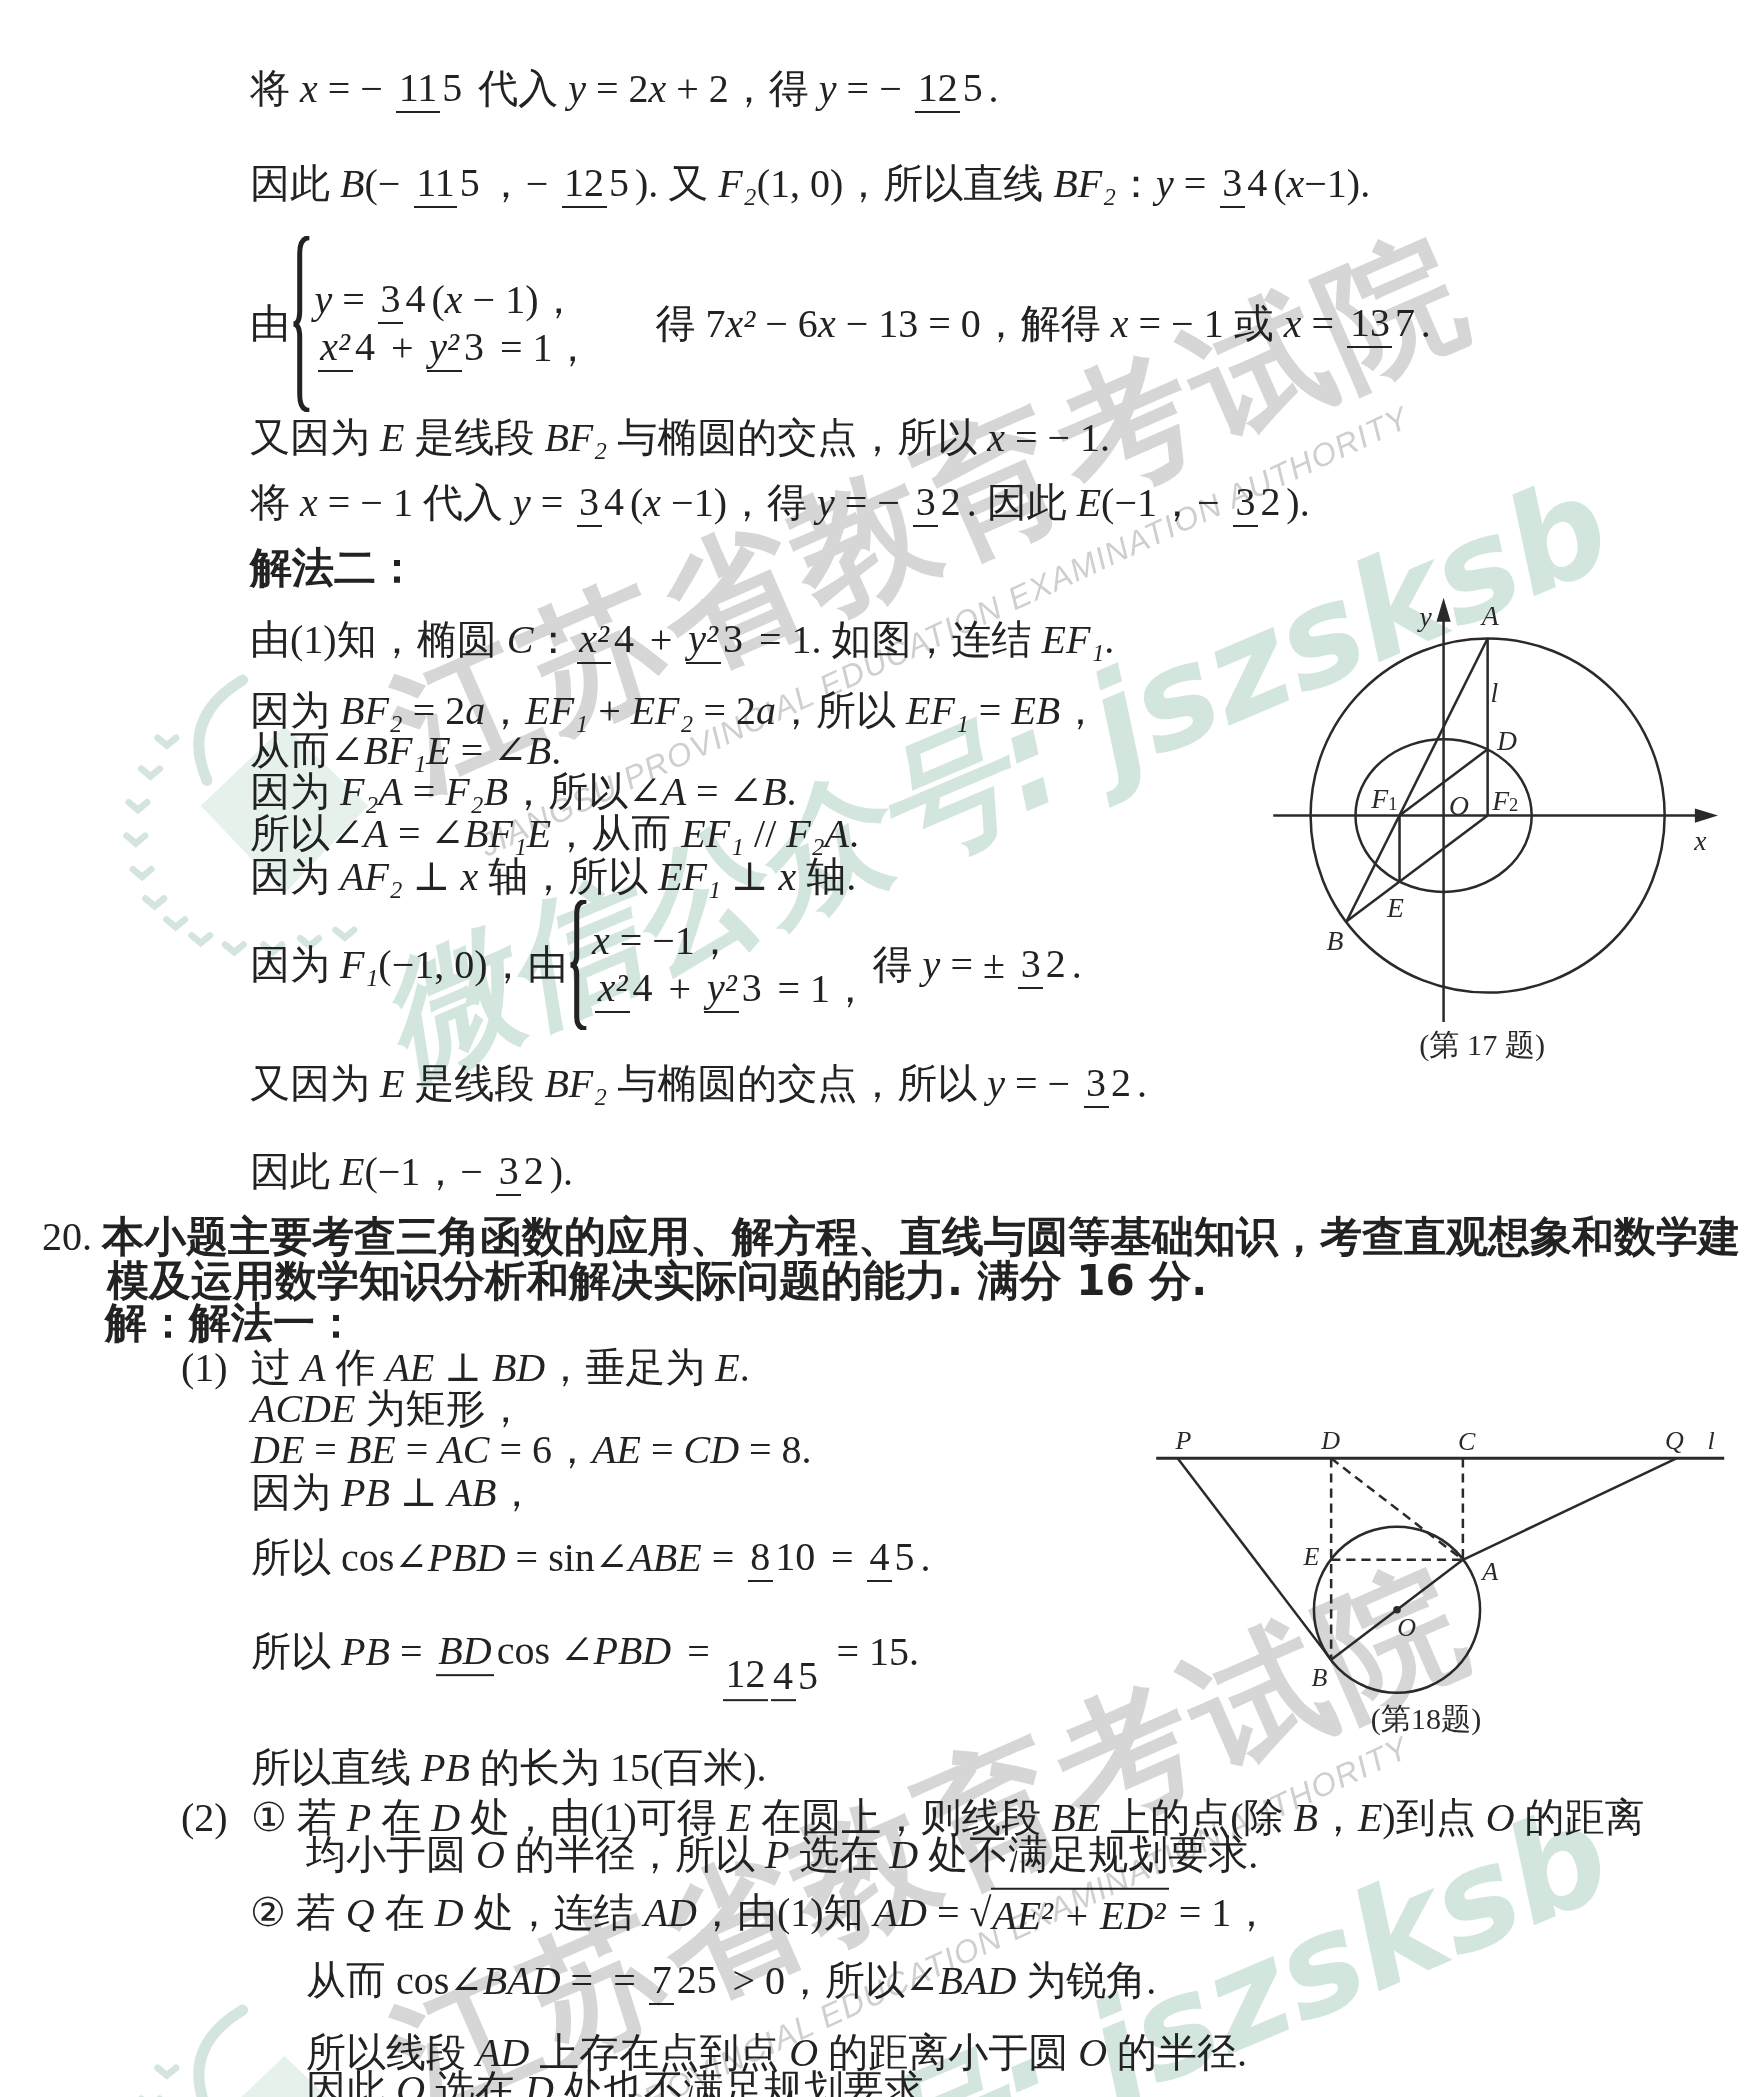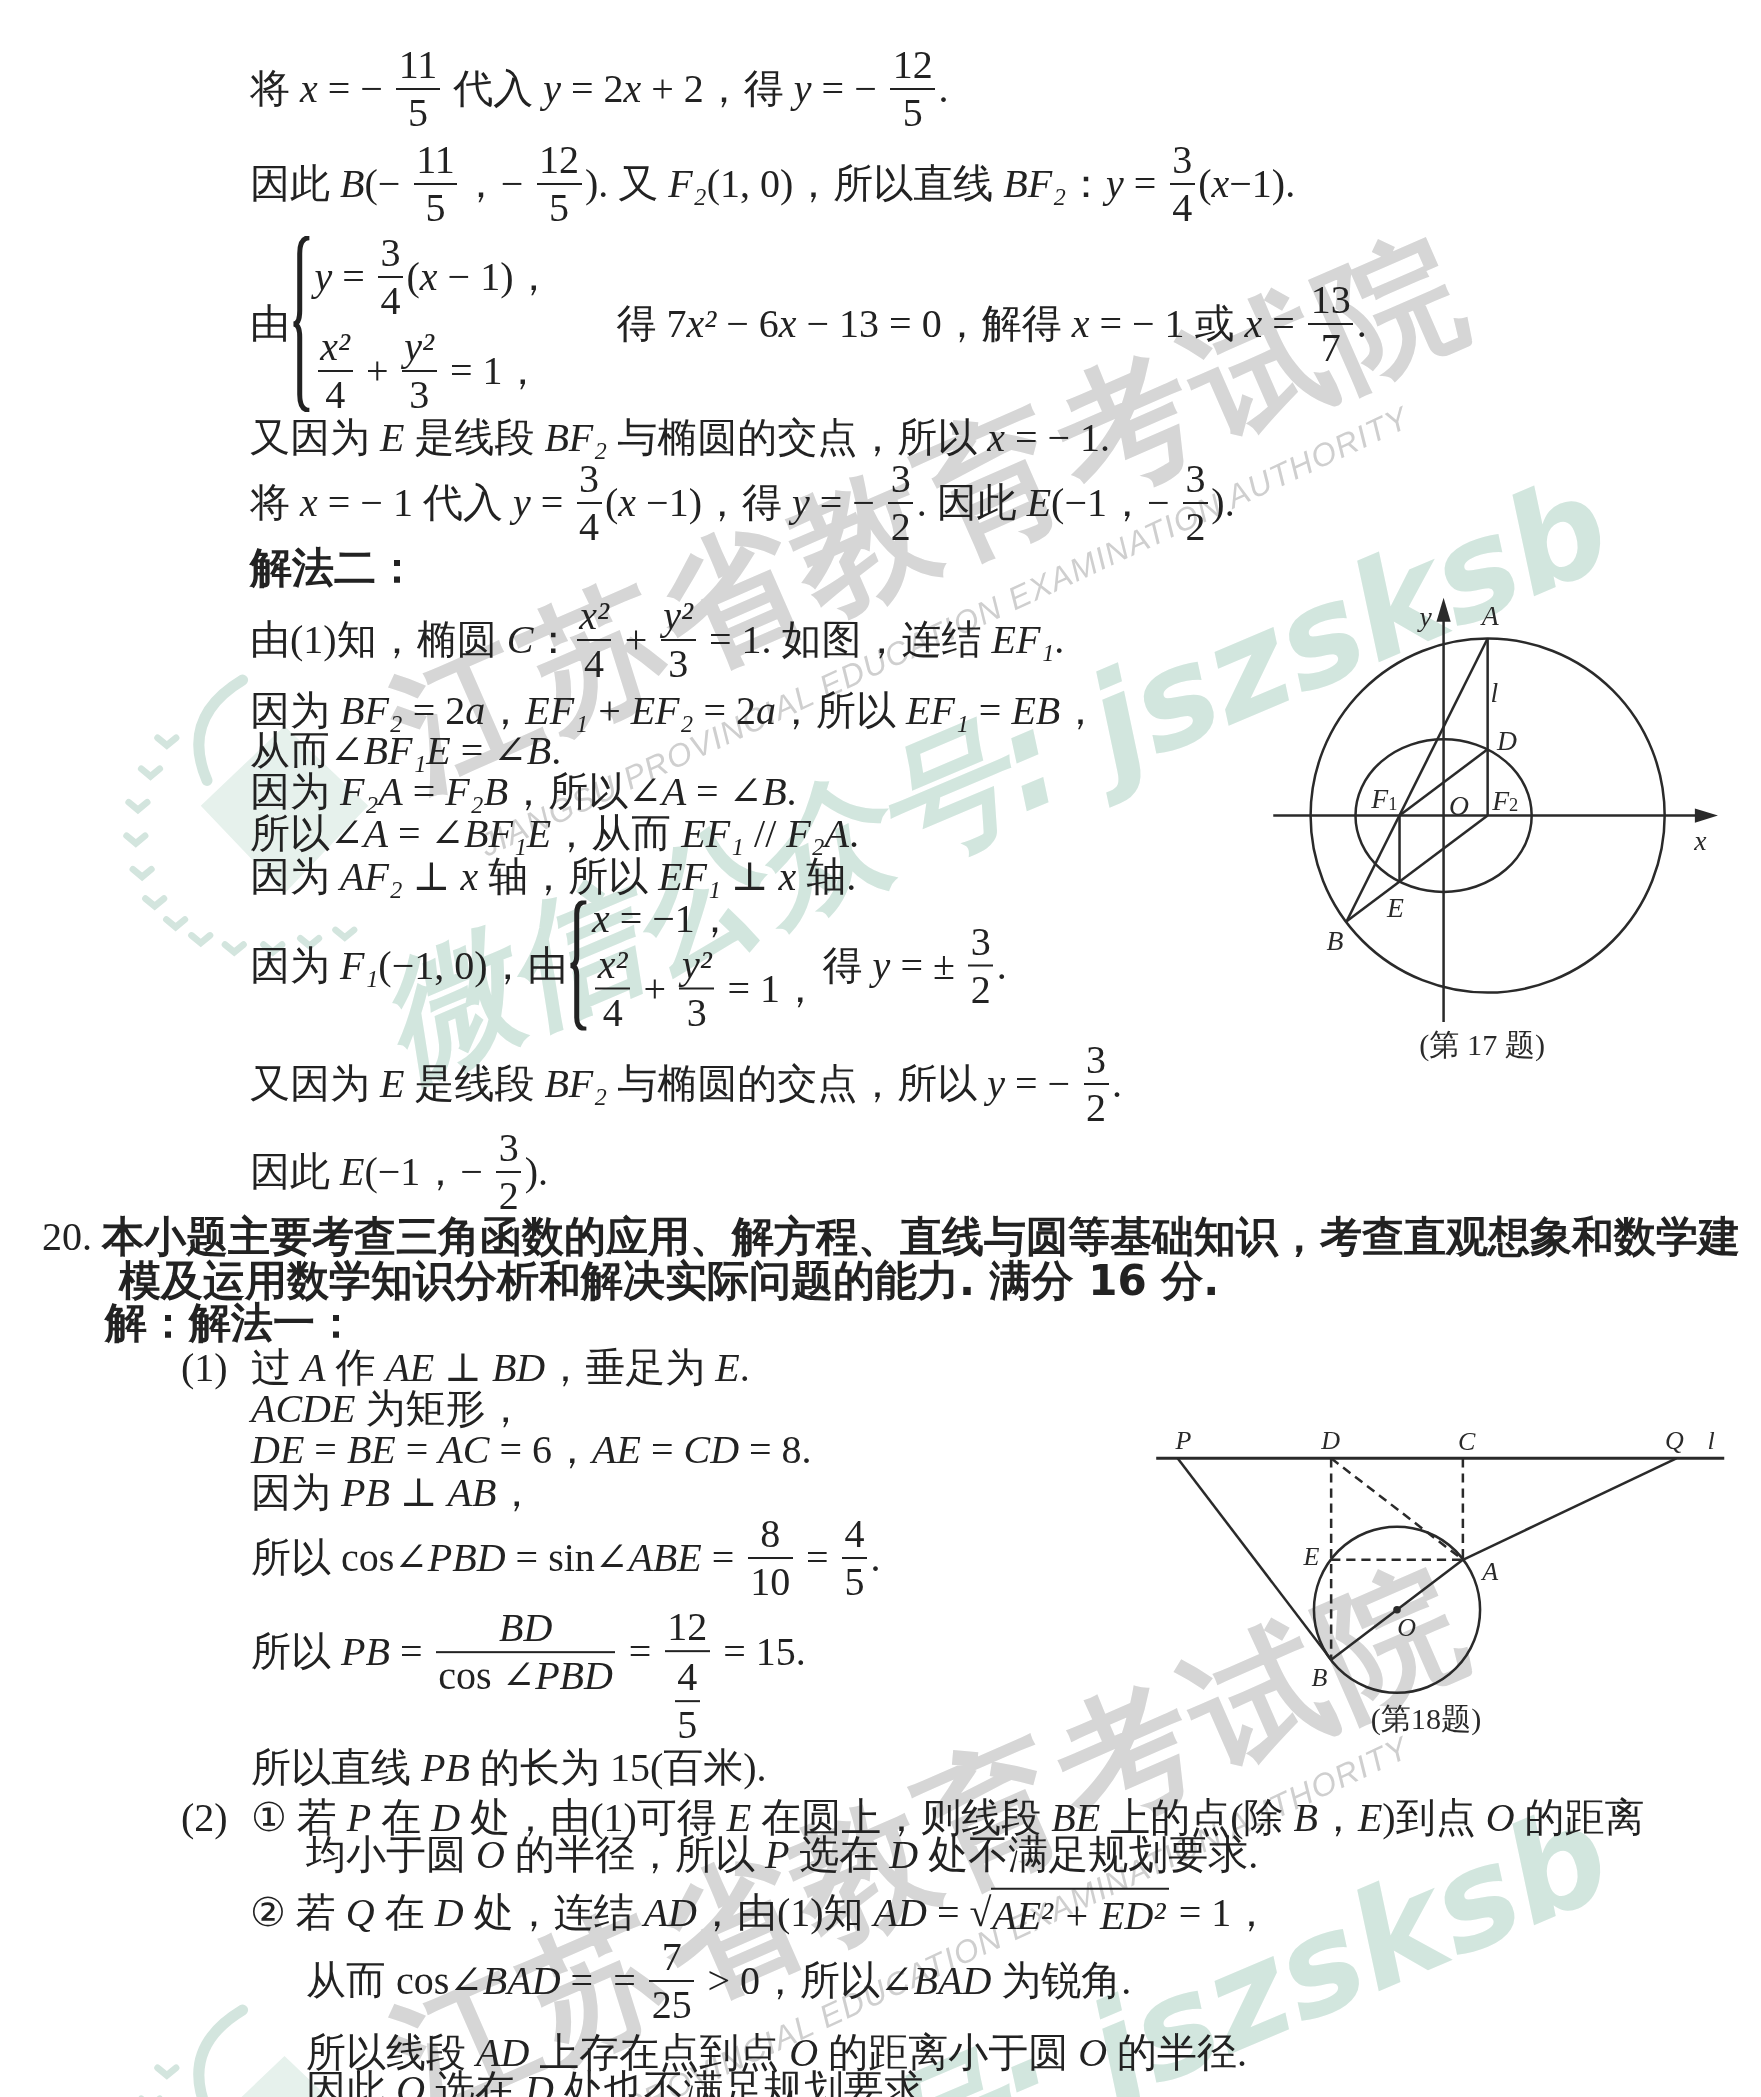--- a/index.html
+++ b/index.html
@@ -4,21 +4,21 @@
 <style>
 html,body{margin:0;padding:0;background:#fff}
 #page{position:relative;width:1762px;height:2664px;overflow:hidden;background:#fff;color:#222;font-family:"Liberation Serif","DejaVu Serif",serif;font-size:40px}
 .wm{position:absolute;white-space:nowrap;line-height:1;z-index:0;pointer-events:none}
 .wm-cn{font-family:"DejaVu Sans","Liberation Sans",sans-serif;font-weight:bold;font-size:138px;letter-spacing:6.3px;color:#d6d6d6;transform-origin:0 50%;transform:rotate(-23.6deg)}
 .wm-en{font-family:"Liberation Sans","DejaVu Sans",sans-serif;font-style:italic;font-size:32px;letter-spacing:1.3px;color:#cfcfcf;transform-origin:0 50%;transform:rotate(-25deg)}
 .wm-wx{font-family:"DejaVu Sans","Liberation Sans",sans-serif;font-weight:bold;font-style:italic;font-size:134px;color:#d2e6de;transform-origin:0 50%;transform:rotate(-23deg)}
 .logo{position:absolute;z-index:0}
 .ln{position:absolute;z-index:2;display:flex;align-items:center;white-space:pre;line-height:1.15;transform:translateY(-50%)}
 .i{font-style:italic}
-.f{display:inline-flex;flex-direction:column;margin:0 3.4px}
+.f{display:inline-flex;flex-direction:row;margin:0 3.4px}
 .f>.n{border-bottom:2.1px solid #222;text-align:center;padding:0 2.5px}
 .f>.d{text-align:center;padding:0 2.5px}
 .hd{font-family:"DejaVu Sans","Liberation Sans",sans-serif;font-weight:bold;font-size:42px}
 .lbl{display:inline-block;width:70px}
 .sys{display:inline-flex;align-items:center;margin:0 2.5px 0 1.7px}
 .brace{flex:none;width:19.3px;margin-right:3.4px}
 .rows{display:flex;flex-direction:column}
 .row{display:flex;align-items:center;white-space:pre}
 .row.short{height:47px}
 .sq{border-top:2.1px solid #222;padding:2.5px 3.4px 0 0.8px}
@@ -359,21 +359,21 @@
     <span>).</span>
   </div>
   </div>
 
   <div>
 
   <div class="ln" style="left:42px;top:1237px">
     <span>20. </span>
     <span class="hd">本小题主要考查三角函数的应用、解方程、直线与圆等基础知识，考查直观想象和数学建</span>
   </div>
-  <div class="ln" style="left:119px;top:1281px">
+  <div class="ln" style="left:107px;top:1281px">
     <span class="hd">模及运用数学知识分析和解决实际问题的能力. 满分 16 分.</span>
   </div>
   <div class="ln" style="left:105px;top:1323px">
     <span class="hd">解：解法一：</span>
   </div>
 
   <div class="ln" style="left:181px;top:1368px">
     <span class="lbl">(1)</span>
     <span>过 </span>
     <span class="i">A</span>

